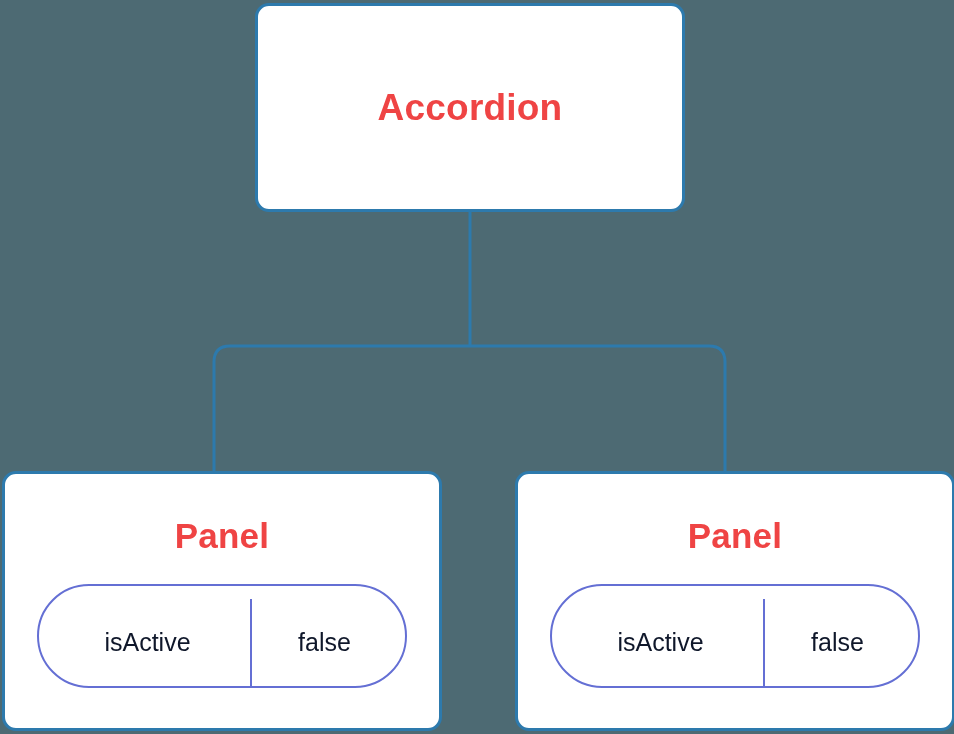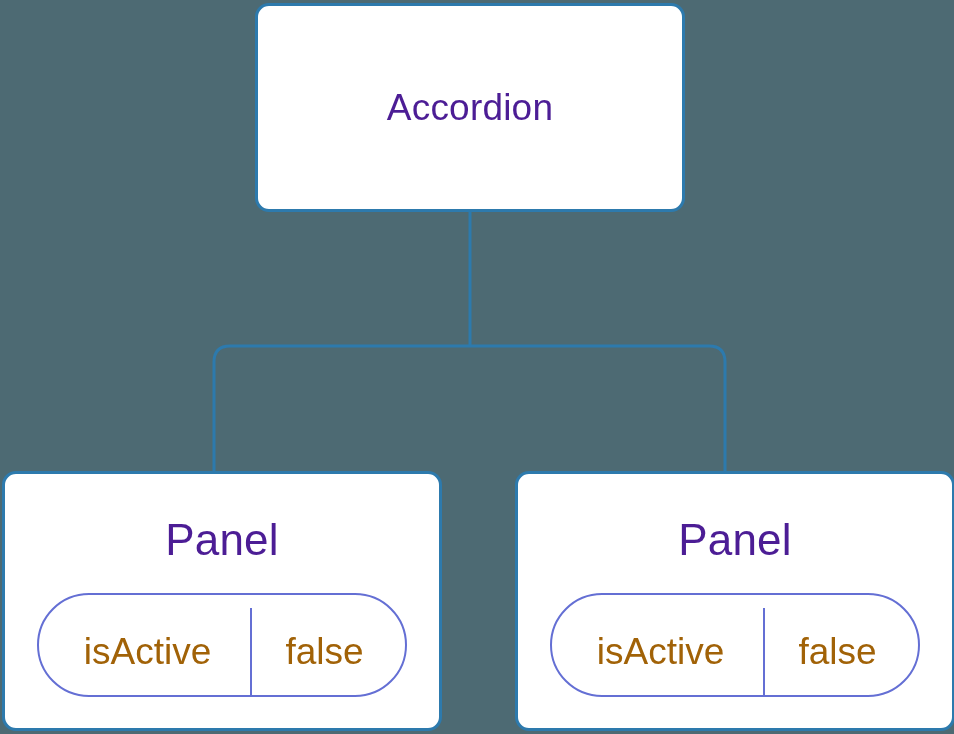--- a/index.html
+++ b/index.html
@@ -46,59 +46,59 @@
 
   .node-root {
     left: 255px;
     top: 3px;
     width: 430px;
     height: 209px;
     justify-content: center;
   }
 
   .node-title {
-    color: #4c1d95;
+    color: #ef4444;
     font-size: 37px;
-    font-weight: 400;
+    font-weight: 700;
     line-height: 1;
     letter-spacing: 0.2px;
     white-space: nowrap;
   }
 
   .node-panel {
     width: 440px;
     height: 260px;
     top: 471px;
     justify-content: flex-start;
     padding-top: 44px;
   }
   .node-panel .node-title {
-    font-size: 44px;
+    font-size: 35px;
   }
   .node-panel-left  { left: 2px; }
   .node-panel-right { left: 515px; }
 
   
   .prop-pill {
     margin-top: 31px;
     height: 104px;
     box-sizing: border-box;
     border: 2px solid #646fd4;
     border-radius: 52px;
     display: flex;
     align-items: stretch;
     background: transparent;
   }
   .prop-key,
   .prop-val {
     display: flex;
     align-items: center;
     justify-content: center;
-    color: #a16207;
-    font-size: 37px;
+    color: #0f172a;
+    font-size: 25px;
     line-height: 1;
     white-space: nowrap;
     box-sizing: border-box;
     margin-top: 13px;
   }
   .prop-key {
     width: 213px;
     padding-left: 6px;
     border-right: 2px solid #646fd4;
   }

